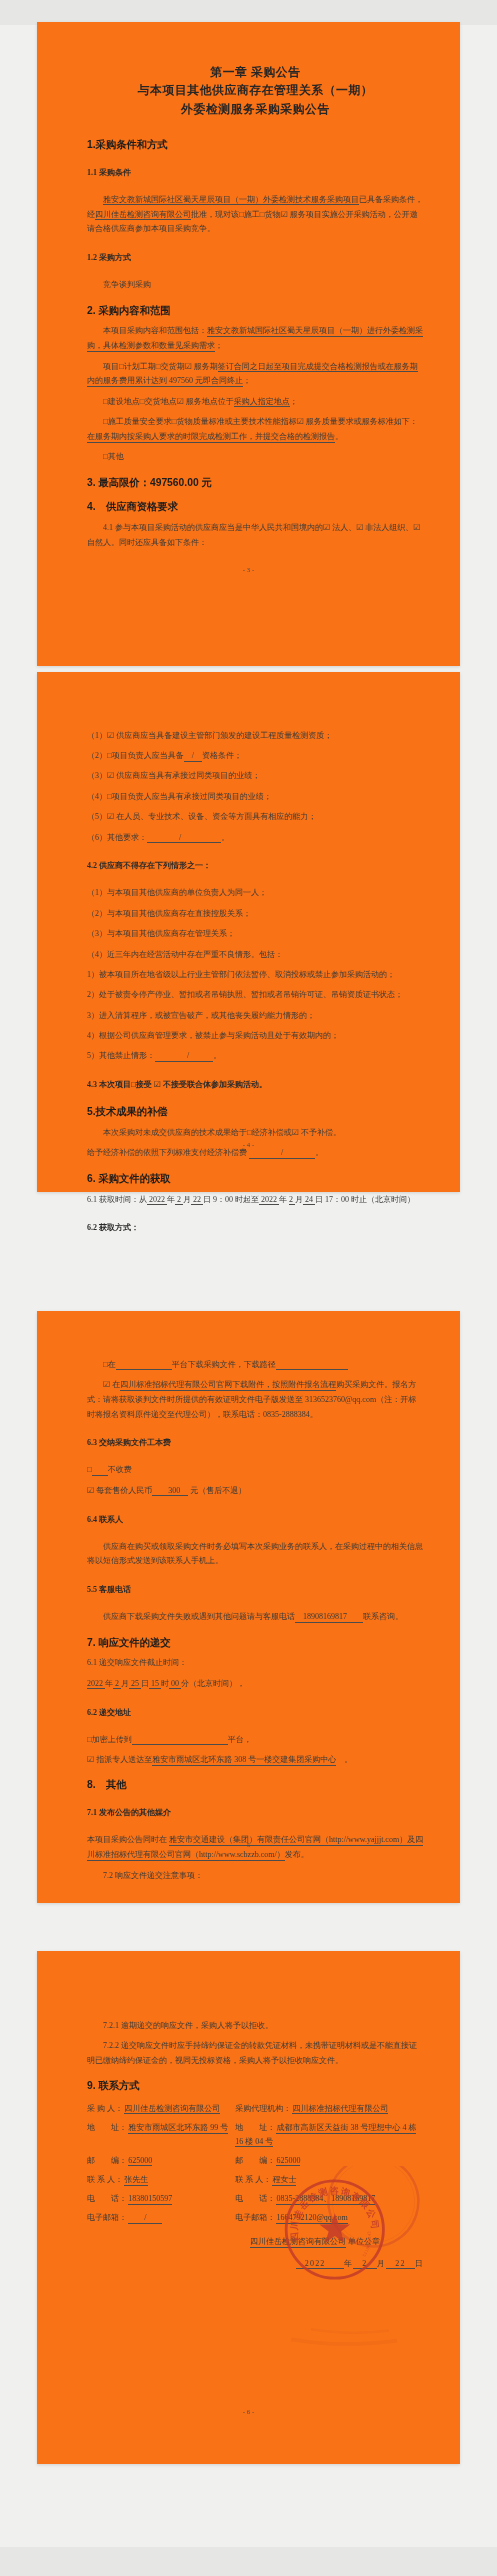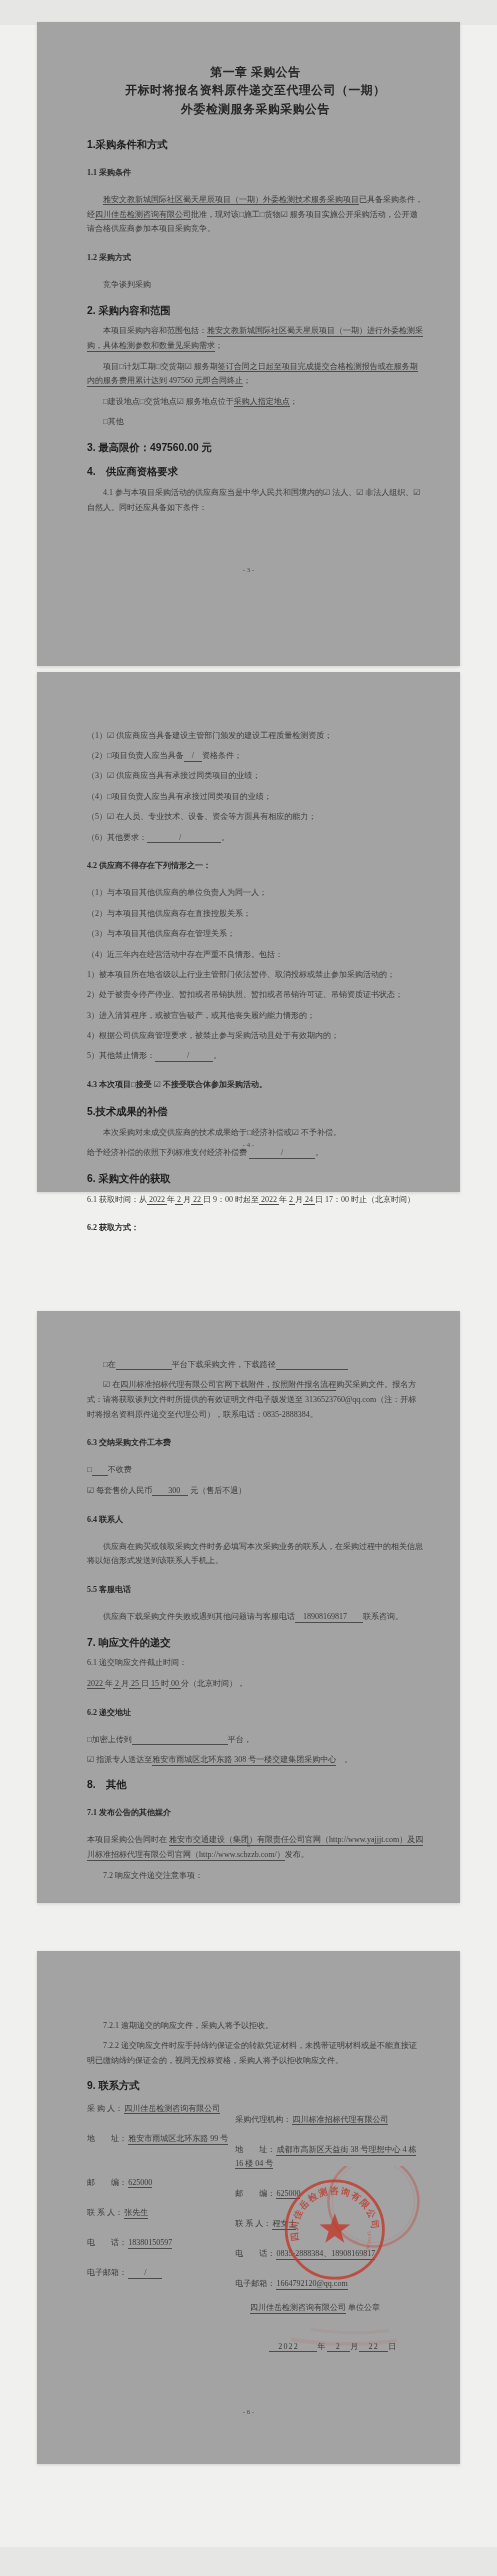--- a/index.html
+++ b/index.html
@@ -1,56 +1,57 @@
 <!DOCTYPE html>
 <html style="font-size:10px"><head>
 <meta charset="utf-8">
 <style>
   html,body{margin:0;padding:0;background:#e9eae8;}
   #canvas{position:relative;width:498px;height:2576px;background:#f0f0ee;overflow:hidden;
           font-family:"Liberation Serif","DejaVu Sans",sans-serif;}
   #canvas:before{content:"";position:absolute;left:0;top:0;width:498px;height:25px;background:#e6e6e4;}
   #canvas:after{content:"";position:absolute;left:0;bottom:0;width:498px;height:29px;background:#e6e6e4;}
-  .page{position:absolute;left:37px;width:423px;background:#a3a3a3;
+  .page{position:absolute;left:37px;width:423px;background:#f97316;
         box-shadow:0 0.6px 3.1px rgba(0,0,0,0.13);box-sizing:border-box;
         padding:60px 36px 0 50px;z-index:1;}
   .title{text-align:center;font-weight:bold;font-size:11.8px;color:#262626;margin:2.5px 0;letter-spacing:0.6px;}
   .title-gap{margin-bottom:20px;}
   .h1{font-weight:bold;font-size:10.3px;color:#1d1d1d;margin:10.6px 0 6.8px;font-family:Liberation Sans, sans-serif;}
   .h2{font-weight:bold;font-size:8px;color:#2a2a2a;margin:15px 0;}
   .p{font-size:8px;color:#3a3a3a;margin:5.6px 0;line-height:1.85;}
   .indent{text-indent:2em;}
   .u{border-bottom:0.6px solid #4c4c4c;padding-bottom:0.6px;}
   .footer{position:absolute;left:0;right:0;text-align:center;font-size:6.8px;color:#4a4a4a;}
   .contact{margin-top:8.7px;}
   .contact-row{display:flex;font-size:8px;color:#3a3a3a;margin:5.6px 0;line-height:1.7;justify-content:flex-end;}
   .cell-l{width:44%;padding-right:5px;box-sizing:border-box;}
-  .cell-r{width:56%;box-sizing:border-box;margin-top:11px;}
+  .cell-r{width:56%;box-sizing:border-box;}
   .clabel{margin-right:1.2px;white-space:pre;}
   .seal-caption{margin-left:163px;margin-top:10px;}
-  .date-line{margin-left:182px;margin-top:24px;letter-spacing:1.2px;}
+  .date-line{margin-left:182px;margin-top:7px;letter-spacing:1.2px;text-align:right;}
   .stamp-svg{position:absolute;pointer-events:none;z-index:5;}
 </style>
 </head>
 <body>
 
 <div id="canvas">
     <div class="page" style="top: 22.4px; height: 644px; padding-top: 40px;">
       <div class="title">第一章 采购公告</div>
-      <div class="title">开标时将报名资料原件递交至代理公司（一期）</div>
+      <div class="title">与本项目其他供应商存在管理关系（一期）</div>
       <div class="title title-gap">外委检测服务采购采购公告</div>
       <div class="h1">1.采购条件和方式</div>
       <div class="h2">1.1 采购条件</div>
       <div class="p indent"><span class="u">雅安文教新城国际社区蜀天星辰项目（一期）外委检测技术服务采购项目</span><span class="">已具备采购条件，经</span><span class="u">四川佳岳检测咨询有限公司</span><span class="">批准，现对该□施工□货物☑ 服务项目实施公开采购活动，公开邀请合格供应商参加本项目采购竞争。</span></div>
       <div class="h2">1.2 采购方式</div>
       <div class="p indent">竞争谈判采购</div>
       <div class="h1">2. 采购内容和范围</div>
       <div class="p indent"><span class="">本项目采购内容和范围包括：</span><span class="u">雅安文教新城国际社区蜀天星辰项目（一期）进行外委检测采购，具体检测参数和数量见采购需求</span><span class="">；</span></div>
       <div class="p indent"><span class="">项目□计划工期□交货期☑ 服务期</span><span class="u">签订合同之日起至项目完成提交合格检测报告或在服务期内的服务费用累计达到 497560 元即合同终止</span><span class="">；</span></div>
       <div class="p indent"><span class="">□建设地点□交货地点☑ 服务地点位于</span><span class="u">采购人指定地点</span><span class="">；</span></div>
+      <div class="p indent"><span class="">□施工质量安全要求□货物质量标准或主要技术性能指标☑ 服务质量要求或服务标准如下：</span><span class="u">在服务期内按采购人要求的时限完成检测工作，并提交合格的检测报告</span><span class="">。</span></div>
       <div class="p indent">□其他</div>
       <div class="h1">3. 最高限价：497560.00 元</div>
       <div class="h1">4.　供应商资格要求</div>
       <div class="p indent">4.1 参与本项目采购活动的供应商应当是中华人民共和国境内的☑ 法人、☑ 非法人组织、☑ 自然人。同时还应具备如下条件：</div>
       <div class="footer" style="bottom: 93px;">- 3 -</div>
     </div>
     <div class="page" style="top: 672px; height: 520px; padding-top: 51px;">
       <div class="p">（1）☑ 供应商应当具备建设主管部门颁发的建设工程质量检测资质；</div>
       <div class="p"><span class="">（2）□项目负责人应当具备</span><span class="u">　/　</span><span class="">资格条件；</span></div>
       <div class="p">（3）☑ 供应商应当具有承接过同类项目的业绩；</div>

